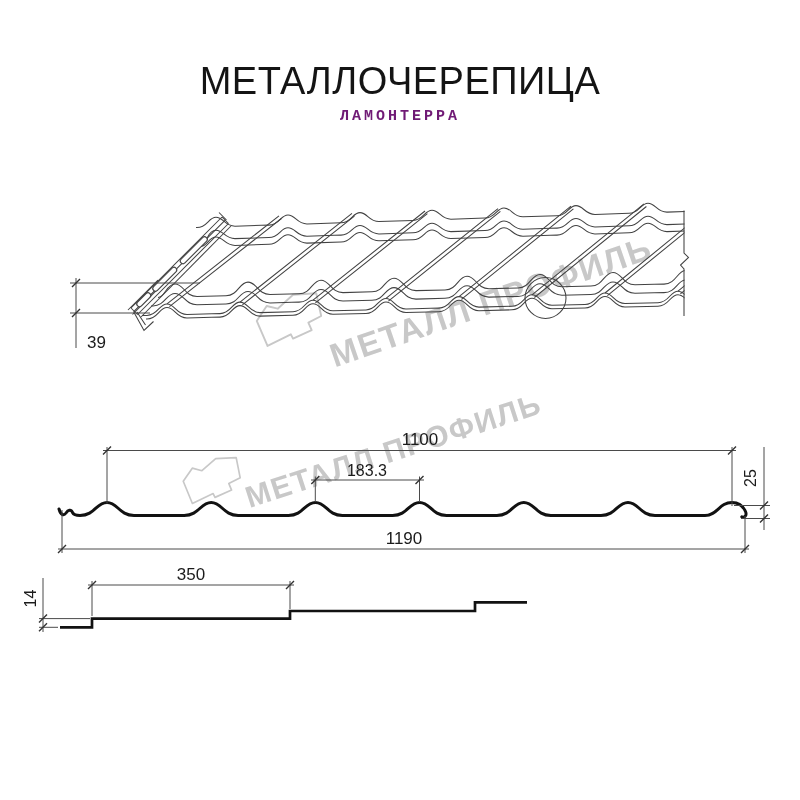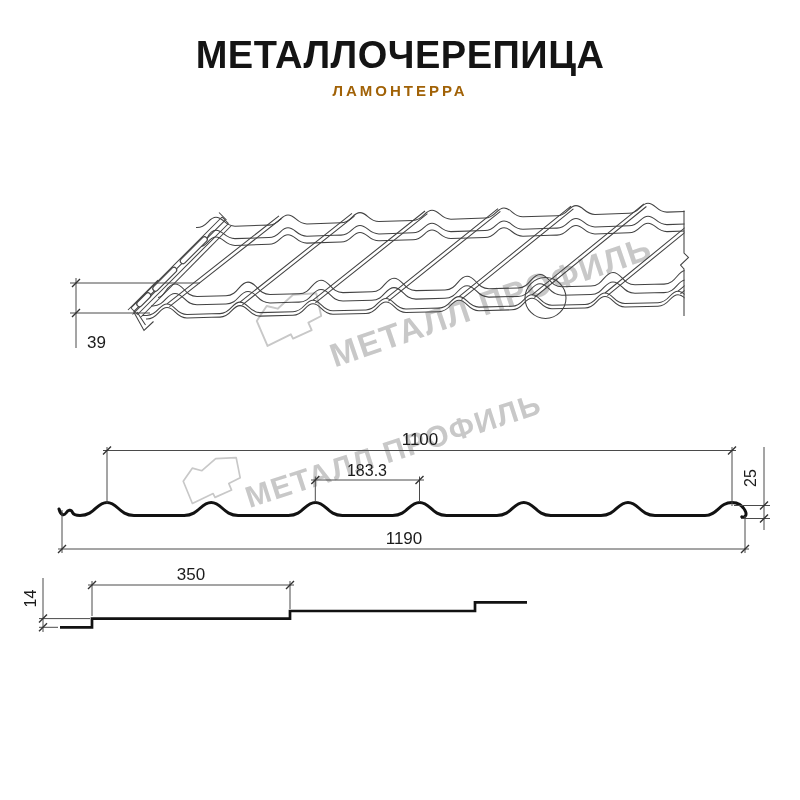--- a/index.html
+++ b/index.html
@@ -1,20 +1,20 @@
 <!DOCTYPE html>
 <html><head>
 <meta charset="utf-8">
 <style>
   html,body{margin:0;padding:0;background:#fff;}
   .page{position:relative;width:800px;height:800px;background:#fff;overflow:hidden;
         font-family:"Liberation Sans",sans-serif;}
   header{position:absolute;top:0;left:0;width:100%;text-align:center;z-index:2;}
-  h1{margin:36px 0 0 0;line-height:1;font-size:38px;font-weight:bold;letter-spacing:.5px;color:#141414;}
-  .subtitle{margin-top:8px;font-size:15px;font-weight:bold;letter-spacing:3px;color:#a16207;}
+  h1{margin:62px 0 0 0;line-height:1;font-size:38px;font-weight:normal;letter-spacing:.5px;color:#141414;}
+  .subtitle{margin-top:8px;font-size:15px;font-weight:bold;letter-spacing:3px;color:#701a75;font-family:Liberation Mono, monospace;}
   svg.drawing{position:absolute;left:0;top:0;z-index:1;}
   .thin{stroke:#424242;stroke-width:1.05;fill:none;}
   .profile{stroke:#121212;stroke-width:3;fill:none;stroke-linecap:round;stroke-linejoin:round;}
   .profile2{stroke:#121212;stroke-width:2.7;fill:none;stroke-linejoin:miter;}
   .dim{stroke:#4a4a4a;stroke-width:1;fill:none;}
   .tick{stroke:#333;stroke-width:1.4;fill:none;}
   .dimtext{font-family:"Liberation Sans",sans-serif;font-size:16px;fill:#1b1b1b;}
   .dimtext.lg{font-size:17px;}
   .wm-shape{fill:none;stroke-width:2.8;stroke-linejoin:round;}
   .wm-text{font-family:"Liberation Sans",sans-serif;font-weight:bold;letter-spacing:1.5px;}

